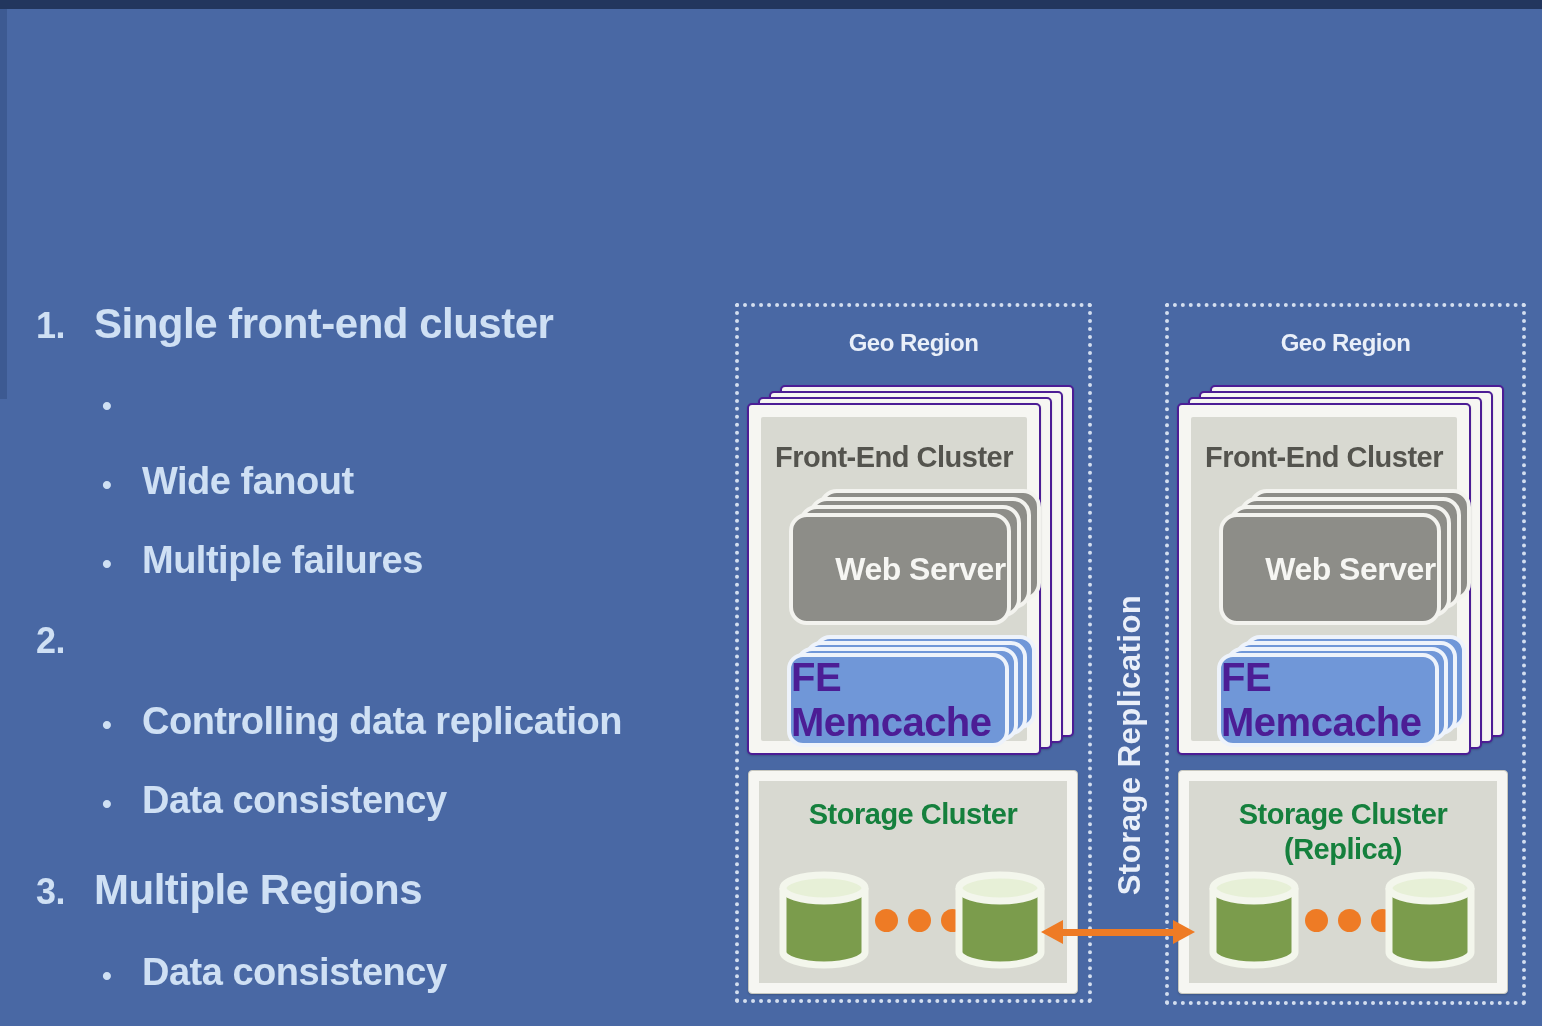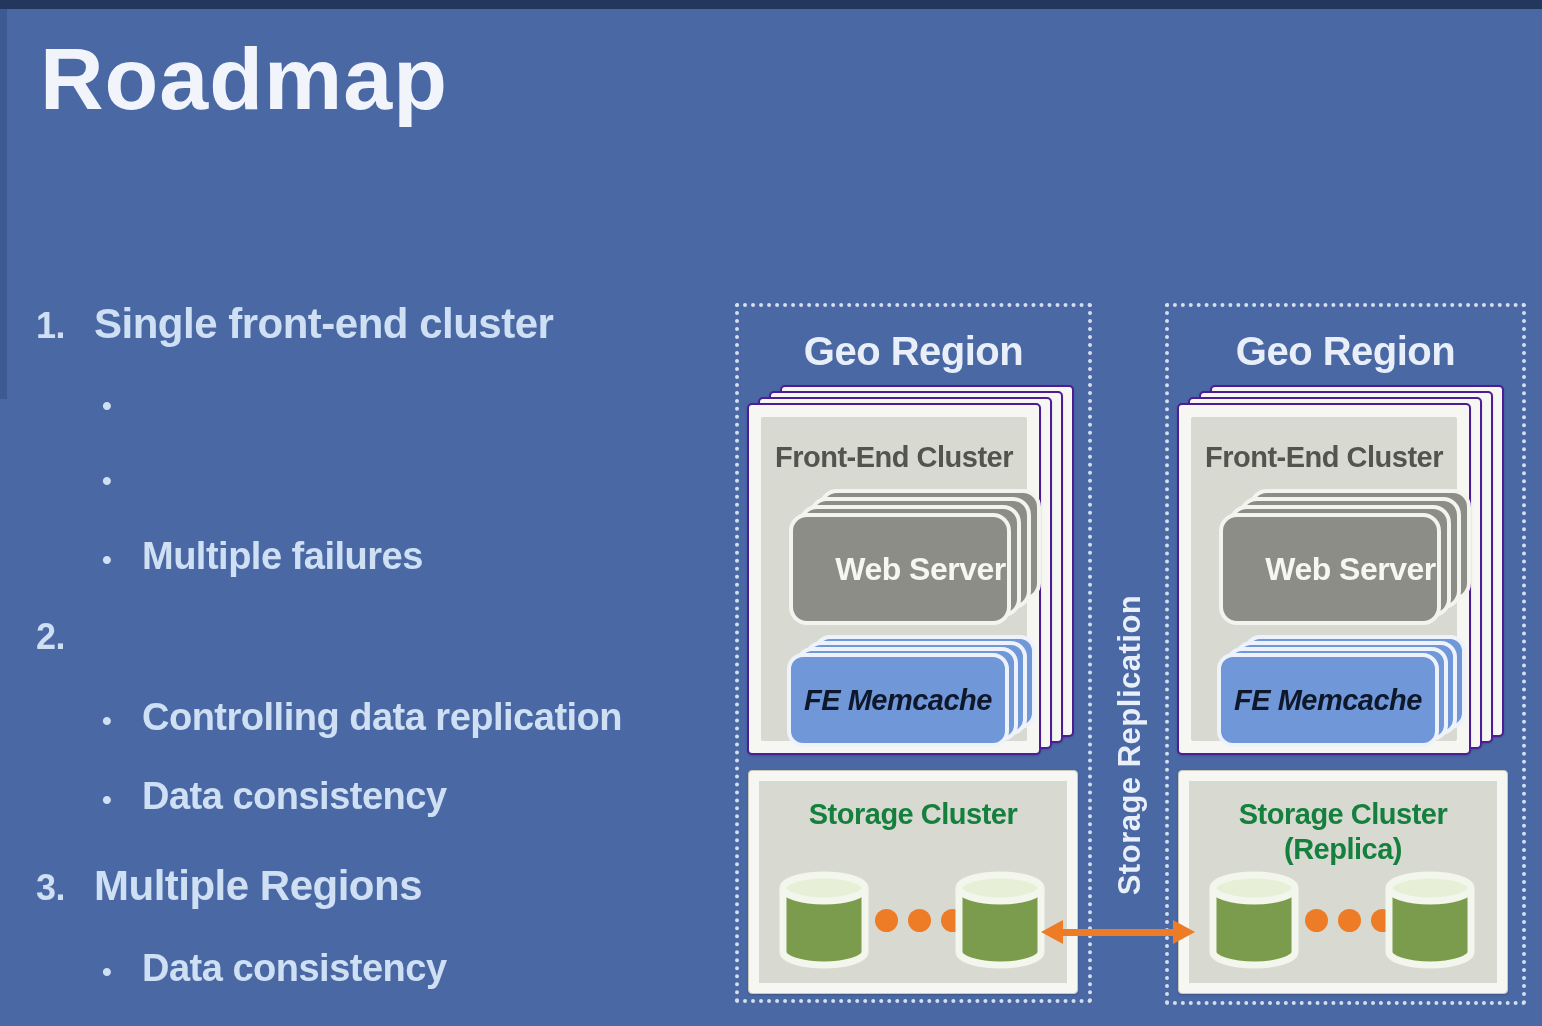--- a/index.html
+++ b/index.html
@@ -29,21 +29,21 @@
 
   
   .region {
     position:absolute; top:303px; height:700px;
     border:4px dotted #d3deef; border-radius:2px;
   }
   .region.left  { left:735px;  width:357px; }
   .region.right { left:1165px; width:361px; height:702px; }
   .region-title {
     margin-top:22px; text-align:center;
-    font-size:40px; font-weight:bold; color:#e9eff9; letter-spacing:-0.5px;
+    font-size:24px; font-weight:bold; color:#e9eff9; letter-spacing:-0.5px;
   }
 
   
   .fe-stack { position:absolute; left:8px; top:78px; width:340px; height:372px; }
   .sheet {
     position:absolute; width:294px; height:352px;
     background:#f6f6f2; border:2px solid #4c1d95; border-radius:5px;
     box-shadow:0 1px 2px rgba(0,0,0,.18);
   }
   .sheet.s4 { left:33px; top:0; }
@@ -71,21 +71,21 @@
   
   .mc-stack { position:absolute; left:26px; top:218px; width:252px; height:126px; }
   .mc {
     position:absolute; width:222px; height:94px;
     background:#7097d8; border:4px solid #eef3fb; border-radius:16px;
   }
   .mc.m4 { left:27px; top:0; }
   .mc.m3 { left:18px; top:6px; }
   .mc.m2 { left:9px;  top:12px; }
   .mc.m1 { left:0; top:18px; display:flex; align-items:center; justify-content:center; }
-  .mc-label { font-size:29px; font-weight:bold; color:#0f172a; letter-spacing:-0.5px;font-style:italic; }
+  .mc-label { font-size:40px; font-weight:bold; color:#4c1d95; letter-spacing:-0.5px; }
 
   
   .storage-sheet {
     position:absolute; left:9px; top:463px; width:330px; height:224px;
     background:#f6f6f2; border:1px solid #c8c8bf; border-radius:4px;
     box-shadow:0 1px 2px rgba(0,0,0,.18);
   }
   .st-panel { position:absolute; inset:10px; background:#d8d9d1; }
   .st-title {
     margin-top:16px; text-align:center;
@@ -115,32 +115,32 @@
   .repl-arrow .shaft  { flex:1; height:7px; background:#ee7b25; }
   .repl-arrow .head-r { width:0; height:0; border-top:12px solid transparent; border-bottom:12px solid transparent; border-left:22px solid #ee7b25; }
 </style>
 </head>
 <body>
 
 <div class="slide">
   <div class="top-strip"></div>
   <div class="left-strip"></div>
 
-  <h1 class="slide-title">Roadmap</h1>
 
   <div class="outline">
     <div class="row lvl1">
       <span class="num">1.</span>
       <span>Single front-end cluster</span>
     </div>
     <div class="row bul">
       <span class="dot">•</span>
     </div>
     <div class="row bul">
       <span class="dot">•</span>
+      <span>Wide fanout</span>
     </div>
     <div class="row bul">
       <span class="dot">•</span>
       <span>Multiple failures</span>
     </div>
     <div class="row lvl1">
       <span class="num">2.</span>
     </div>
     <div class="row bul">
       <span class="dot">•</span>

